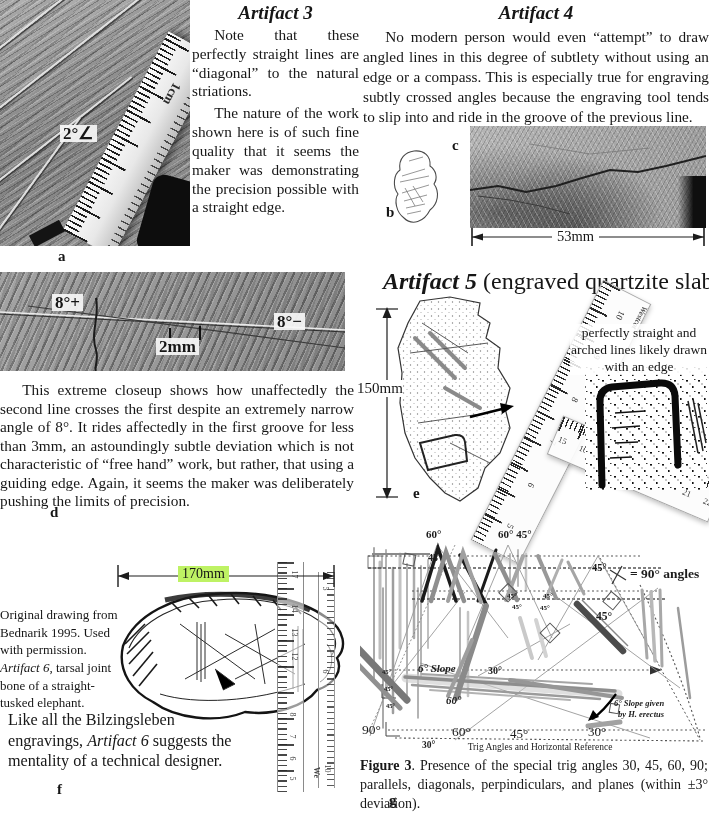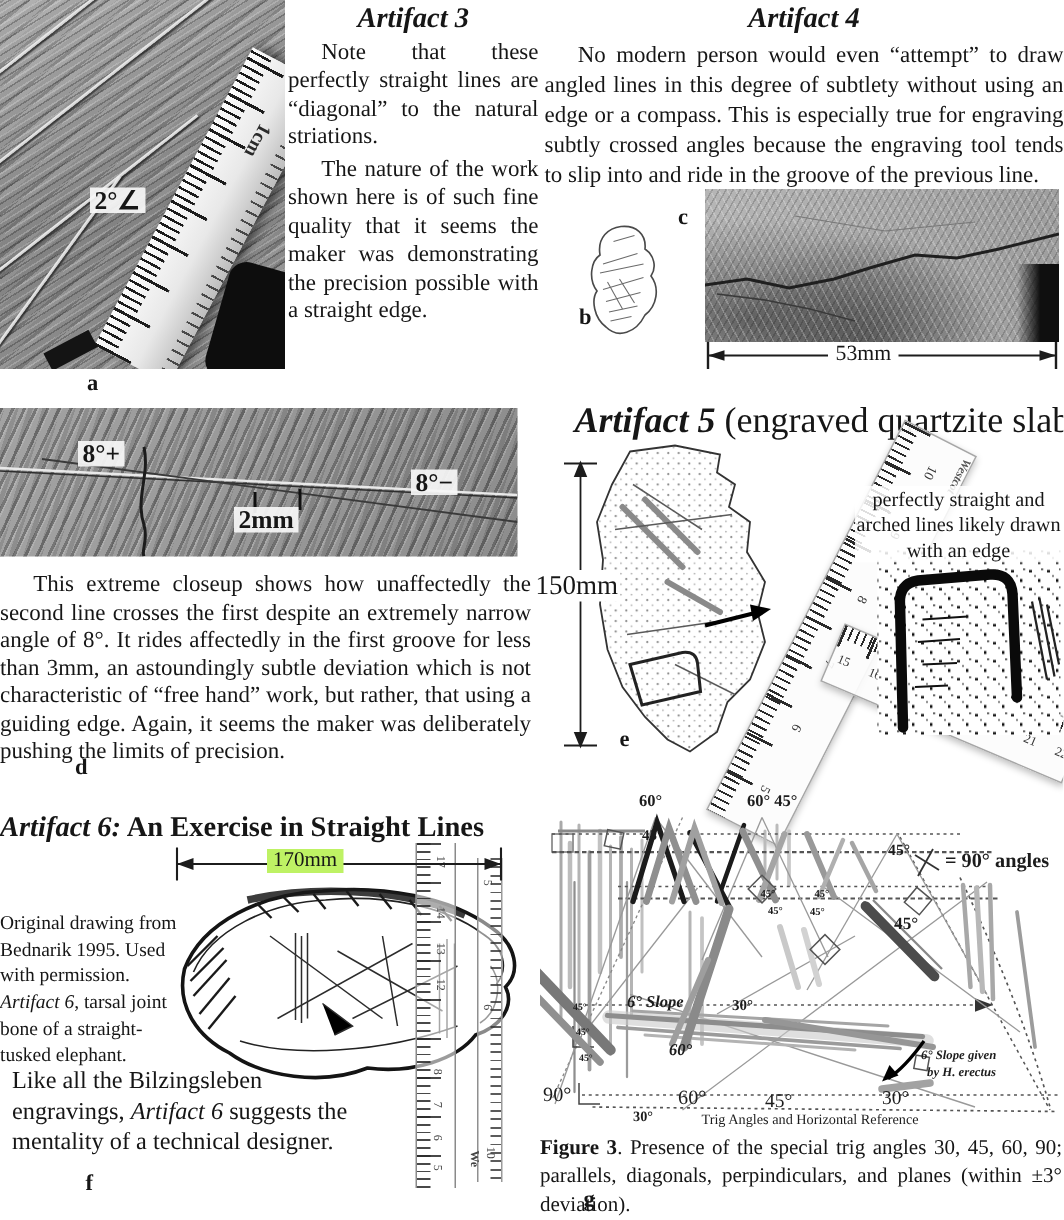--- a/index.html
+++ b/index.html
@@ -184,21 +184,21 @@
       <path d="M50,60 L128,50"></path>
         <path d="M58,130 L128,120"></path>
         <path d="M62,30 L108,60"></path>
         <path d="M90,150 L130,170"></path>
     </g>
     <path d="M60,150 L95,142 Q104,141 105,149 L107,168 L68,177 Z" fill="none" stroke="#222" stroke-width="2"></path>
 
     <line x1="110" y1="124" x2="146" y2="115" stroke="#000" stroke-width="2.6"></line>
     <polygon points="154,113 140,110 142,121" fill="#000"></polygon>
   </svg>
-  <span class="abs" style="left:357px;top:380px;font-size:18px;background:#fff">150mm</span>
+  <span class="abs" style="left:357px;top:380px;font-size:15px;background:#fff">150mm</span>
 
   <div class="ruler" id="ruler-e1">
     <div class="tf"></div>
     <div class="tc"></div>
     <span class="num" style="top:18px">10</span>
     <span class="num" style="top:66px">9</span>
     <span class="num" style="top:114px">8</span>
     <span class="num" style="top:162px">7</span>
     <span class="num" style="top:210px">6</span>
     <span class="num" style="top:256px">5</span>
@@ -241,23 +241,20 @@
     <g stroke="#222" stroke-width="1.5">
       <path d="M328,108 L338,160"></path>
         <path d="M333,106 L343,158"></path>
         <path d="M338,110 L346,150"></path>
     </g>
   </svg>
 
   <div class="notebox" style="left:570px;top:324px;width:138px;font-size:13.5px;line-height:1.26">perfectly straight and arched lines likely drawn with an edge</div>
   <span class="plab abs" style="left:413px;top:485px">e</span>
 
-  <div class="abs ctr" style="left:0;top:541px;width:362px;font-size:19px;font-weight:bold">
-    <span style="font-style:italic">Artifact 6:</span><span> An Exercise in Straight Lines</span>
-  </div>
 
   <svg class="abs" style="left:105px;top:584px" width="250" height="156" viewBox="0 0 250 156">
     <path d="M18,62 C30,30 70,12 110,10 C150,6 195,14 222,34 C240,46 242,64 232,74 C238,86 230,100 212,106 C200,122 170,132 140,128 C110,140 70,134 48,118 C28,108 12,88 18,62 Z" fill="none" stroke="#141414" stroke-width="2.4"></path>
     <path d="M24,64 C36,36 74,18 112,16 C150,12 192,20 216,38 C232,48 234,62 226,72" fill="none" stroke="#222" stroke-width="1.1"></path>
     <path d="M60,16 C100,7 160,7 205,26" fill="none" stroke="#1a1a1a" stroke-width="5" opacity="0.85"></path>
     <g stroke="#1a1a1a" stroke-width="1.6">
       <path d="M20,60 L40,40"></path>
         <path d="M22,70 L44,48"></path>
         <path d="M24,80 L46,56"></path>
         <path d="M28,92 L48,68"></path>

